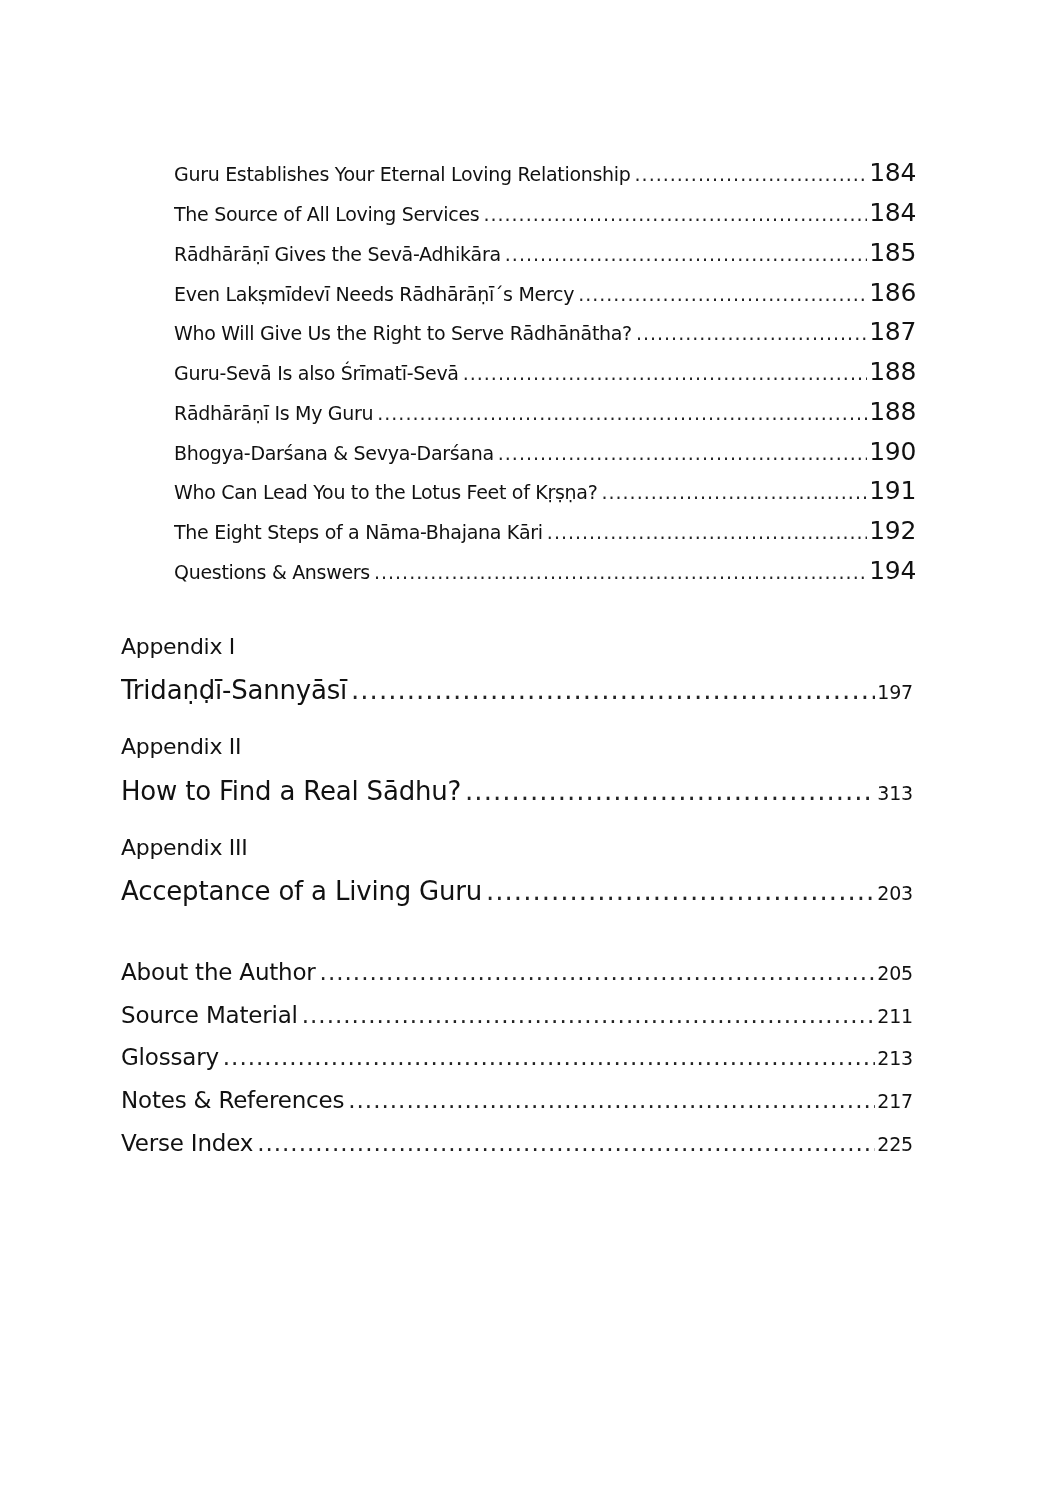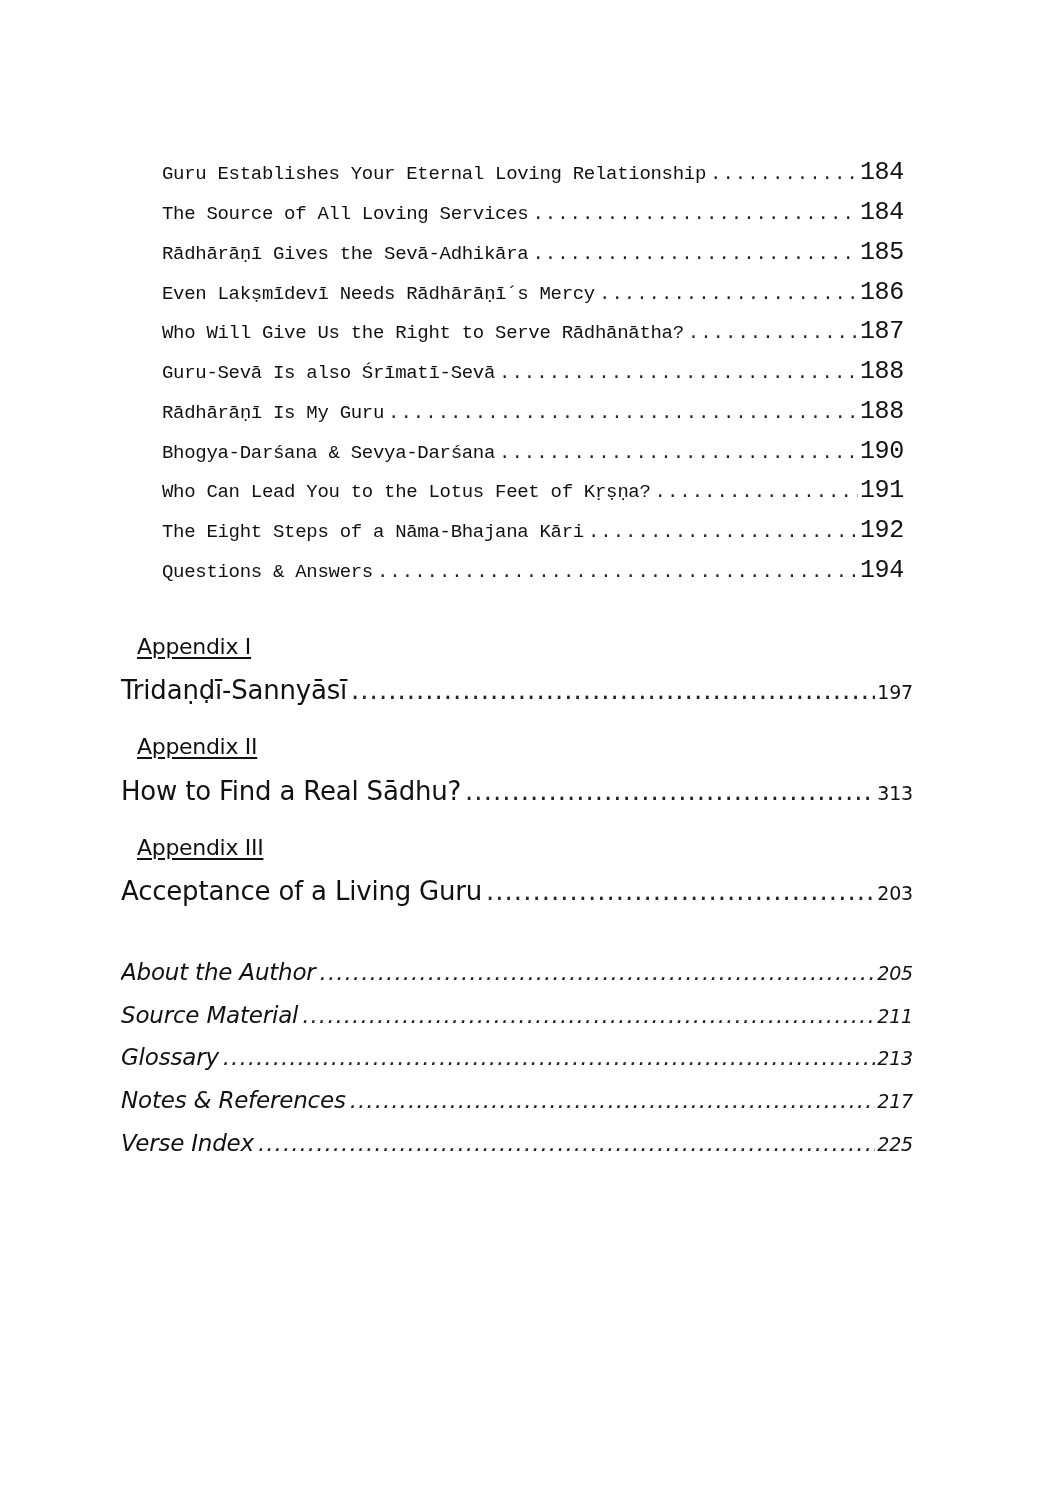--- a/index.html
+++ b/index.html
@@ -16,31 +16,31 @@
   .row .title { flex: 0 0 auto; padding-right: 4px; }
   .row .dots {
     flex: 1 1 auto; overflow: hidden; letter-spacing: 1px;
     color: #222;
   }
   .row .dots::before {
     content: "........................................................................................................................................................................................................................................";
   }
   .row .page { flex: 0 0 auto; padding-left: 2px; }
 
-  .sub { left: 162px; width: 742px; font-size: 19px; letter-spacing: -0.3px; font-family: Liberation Mono, monospace; }
+  .sub { left: 174px; width: 742px; font-size: 19px; letter-spacing: -0.3px; }
   .sub .page { font-size: 25px; }
 
   .app-label {
-    position: absolute; left: 137px; font-size: 22px; text-decoration: underline;
+    position: absolute; left: 121px; font-size: 22px; 
     text-underline-offset: 3px; letter-spacing: -0.3px;
   }
   .app-title { left: 121px; width: 792px; font-size: 26px; letter-spacing: -0.2px; }
   .app-title .page { font-size: 19px; text-align: center; }
 
-  .back { left: 121px; width: 792px; font-size: 23px; letter-spacing: -0.2px; font-style: italic; }
+  .back { left: 121px; width: 792px; font-size: 23px; letter-spacing: -0.2px; }
   .back .page { font-size: 19px; }
 </style>
 </head>
 <body>
 
 <div class="toc">
 
   <div class="row sub" style="top:158px">
     <span class="title">Guru Establishes Your Eternal Loving Relationship</span>
     <span class="dots"></span>

